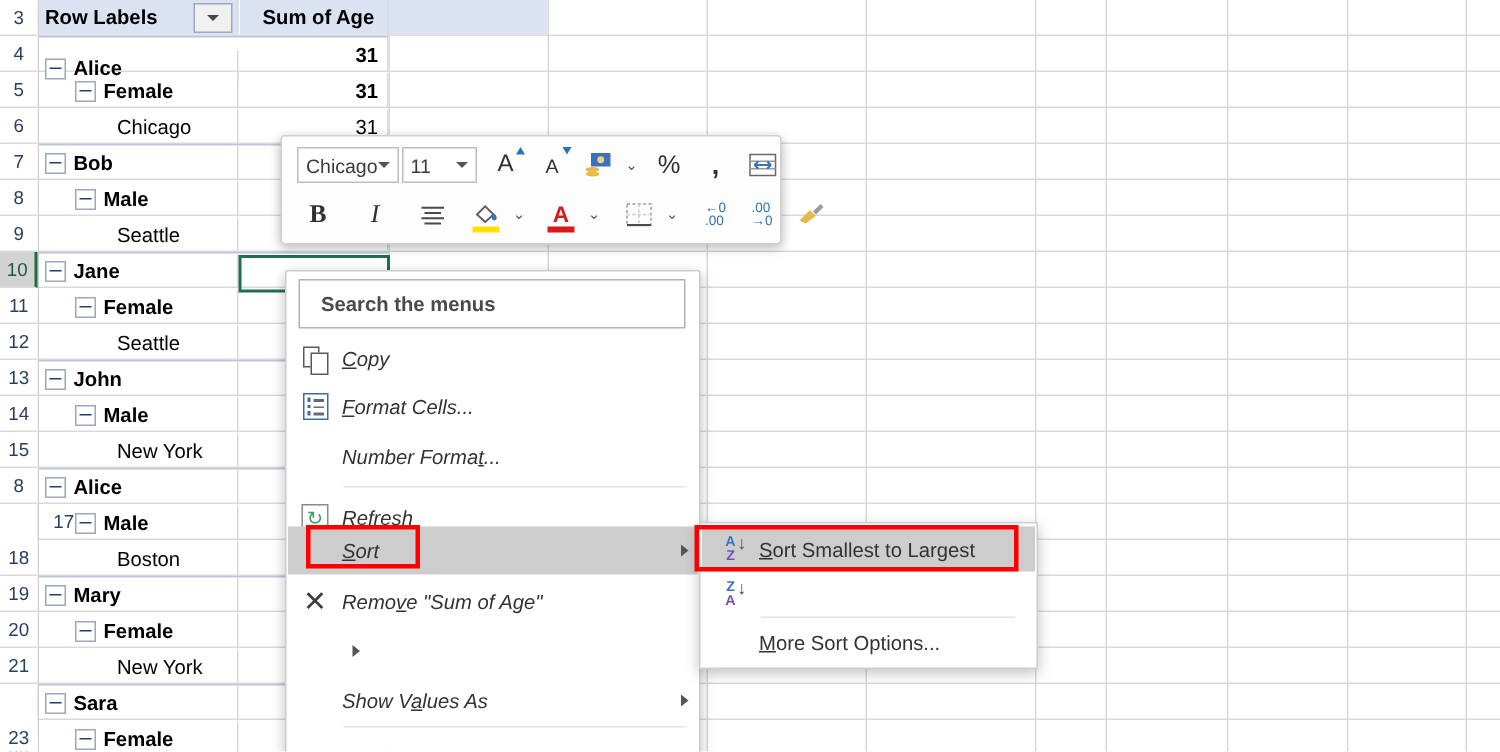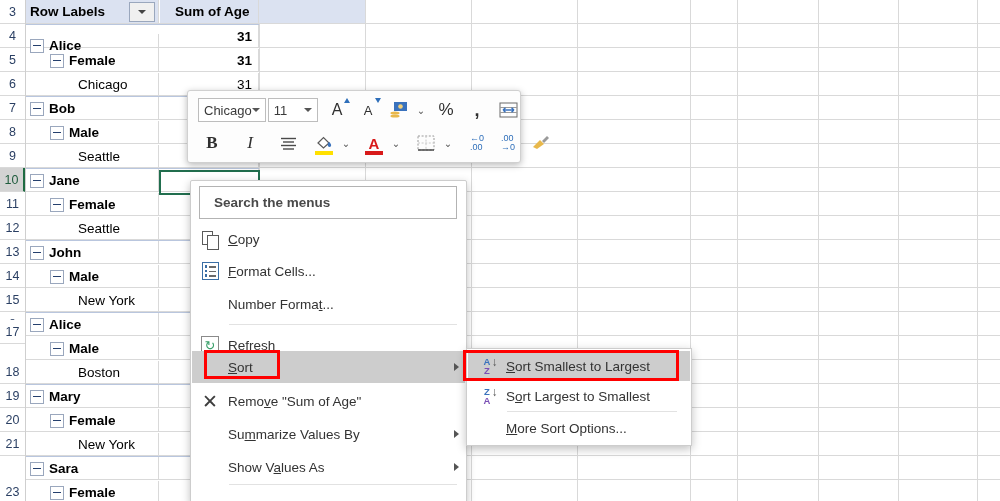--- a/index.html
+++ b/index.html
@@ -99,21 +99,21 @@
     background:#fff;border:1px solid #cdcdcd;border-radius:2px;
     box-shadow:0 3px 9px rgba(0,0,0,.25);z-index:50;}
   #searchbox{position:absolute;left:8px;top:5px;width:258px;height:33px;
     border:1px solid #b3b3b3;background:#fff;box-sizing:border-box;
     display:flex;align-items:center;padding-left:14px;
     font-size:13.5px;font-weight:bold;color:#4a4a4a;}
 
   .mi{position:absolute;left:1px;width:273px;height:32px;display:flex;align-items:center;
     font-size:13.5px;color:#333;box-sizing:border-box;}
   .mi .ic{width:36px;display:flex;align-items:center;justify-content:center;flex:0 0 auto;}
-  .mi .lbl{flex:1 1 auto;}
+  .mi .lbl{flex:1 1 auto;font-style:italic;}
   .mi .arrow{width:18px;flex:0 0 auto;display:flex;align-items:center;justify-content:center;}
   .mi .arrow i{display:block;width:0;height:0;border-top:4px solid transparent;
     border-bottom:4px solid transparent;border-left:5px solid #555;}
   .mi.hl{background:#cdcdcd;}
   .msep{position:absolute;left:38px;width:228px;height:1px;background:#e2e2e2;}
 
   u{text-decoration:underline;}
 
   
   #submenu{position:absolute;left:466px;top:348px;width:224px;height:96px;
@@ -193,21 +193,21 @@
       <div class="rh" style="top: 96px;">7</div>
       <div class="rh" style="top: 120px;">8</div>
       <div class="rh" style="top: 144px;">9</div>
       <div class="rh sel" style="top: 168px;">10</div>
       <div class="rh" style="top: 192px;">11</div>
       <div class="rh" style="top: 216px;">12</div>
       <div class="rh" style="top: 240px;">13</div>
       <div class="rh" style="top: 264px;">14</div>
       <div class="rh" style="top: 288px;">15</div>
       <div class="rh" style="top: 312px;">8</div>
-      <div class="rh" style="top: 320px;">17</div>
+      <div class="rh" style="top: 336px; margin-left: 30px;">17</div>
       <div class="rh" style="top: 360px;">18</div>
       <div class="rh" style="top: 384px;">19</div>
       <div class="rh" style="top: 408px;">20</div>
       <div class="rh" style="top: 432px;">21</div>
       <div class="rh" style="top: 456px; margin-top: 36px;">22</div>
       <div class="rh" style="top: 480px;">23</div>
     </div>
 
   <div class="hdrfill"></div>
   <div class="cellA hdrcellA bold lv0" style="top:0">
@@ -476,21 +476,20 @@
       </div>
       <div class="mi" style="top: 204px;">
         <span class="ic">
           <span class="x-ic">✕</span>
         </span>
         <span class="lbl">Remo<u>v</u>e "Sum of Age"</span>
         <span class="arrow"></span>
       </div>
       <div class="mi" style="top: 237px;">
         <span class="ic"></span>
-        <span class="lbl">Su<u>m</u>marize Values By</span>
         <span class="arrow">
           <i></i>
         </span>
       </div>
       <div class="mi" style="top: 270px;">
         <span class="ic"></span>
         <span class="lbl">Show V<u>a</u>lues As</span>
         <span class="arrow">
           <i></i>
         </span>
@@ -513,21 +512,20 @@
       <div class="smi hl" style="top: 2px;">
         <span class="ic">
           <span class="azbox"><span class="t">A</span><br><span class="b">Z</span><span class="ar">↓</span></span>
         </span>
         <span><u>S</u>ort Smallest to Largest</span>
       </div>
       <div class="smi" style="top: 32px;">
         <span class="ic">
           <span class="azbox"><span class="t">Z</span><br><span class="b">A</span><span class="ar">↓</span></span>
         </span>
-        <span>S<u>o</u>rt Largest to Smallest</span>
       </div>
       <div class="smi" style="top: 64px;">
         <span class="ic"></span>
         <span><u>M</u>ore Sort Options...</span>
       </div>
     </div>
 </div>
 
 <div class="redbox" id="red-sort"></div>
 <div class="redbox" id="red-sub"></div>

